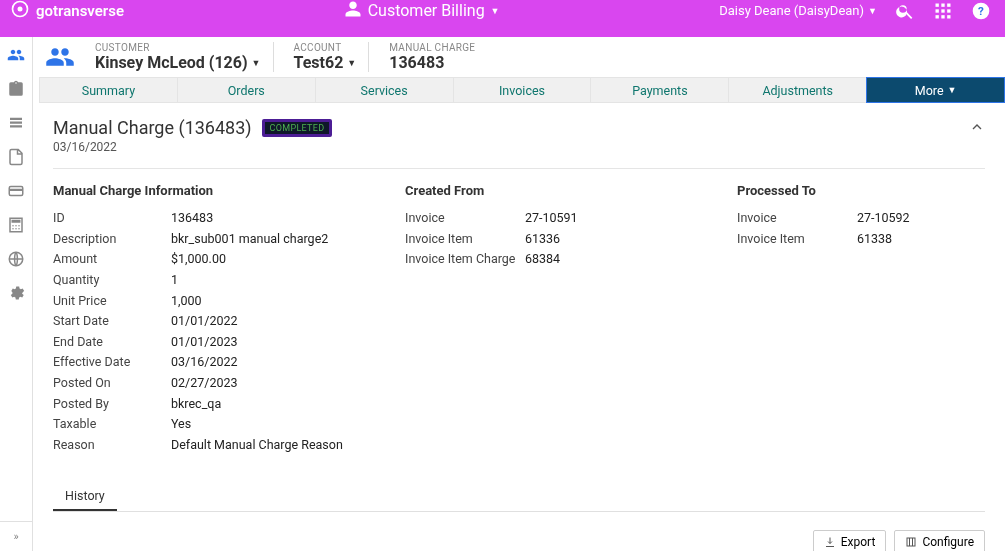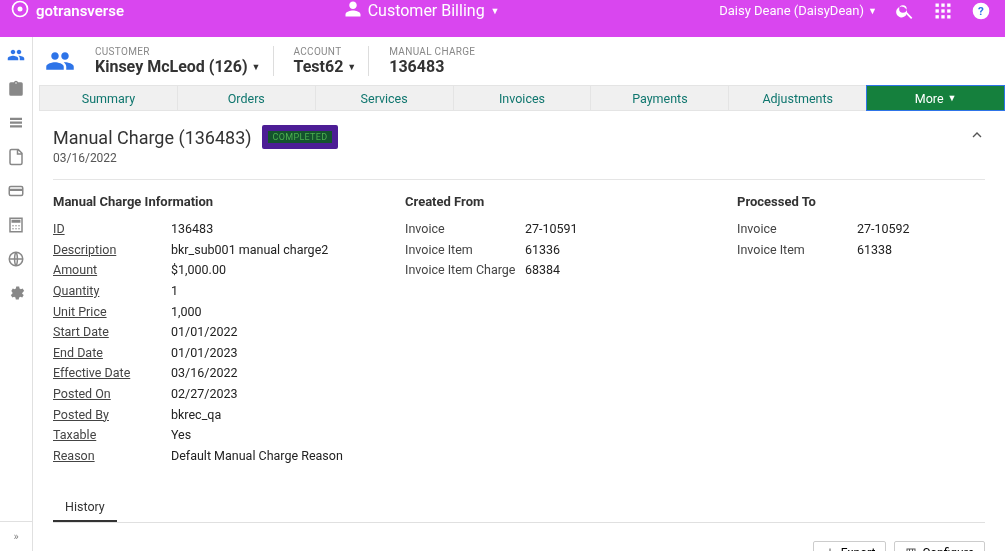--- a/index.html
+++ b/index.html
@@ -14,48 +14,48 @@
 .top-icon svg { fill:#fff; }
 .caret { font-size:9px; }
 .shell { display:flex; height:calc(100% - 37px); }
 .leftnav { width:33px; border-right:1px solid #e0e0e0; display:flex; flex-direction:column; align-items:center; padding-top:8px; gap:14px; }
 .leftnav .nav-item { width:20px; height:20px; display:flex; align-items:center; justify-content:center; cursor:pointer; color:#888; }
 .leftnav .nav-item.active { color:#2e74e8; }
 .leftnav svg { width:18px; height:18px; fill:currentColor; }
 .leftnav .spacer { flex:1; }
 .leftnav .collapse-btn { height:30px; width:100%; border-top:1px solid #e0e0e0; display:flex; align-items:center; justify-content:center; cursor:pointer; color:#888; font-size:11px; }
 .main { flex:1; display:flex; flex-direction:column; overflow:hidden; }
-.breadcrumb-row { height:48px; display:flex; align-items:center; padding:8px 10px; gap:8px; }
+.breadcrumb-row { height:40px; display:flex; align-items:center; padding:8px 10px; gap:8px; }
 .bc-item { border-right:1px solid #ddd; padding:0 12px; }
 .bc-item:last-child { border-right:none;text-align:right; }
 .bc-label { font-size:10px; color:#888; letter-spacing:.3px; }
 .bc-value { font-size:16px; font-weight:700; display:flex; align-items:center; gap:4px; }
 .bc-value .caret { color:#333; }
 .bc-customer-icon { width:30px; height:30px; color:#2e74e8; display:flex; align-items:center; justify-content:center; margin-left:2px; }
 .bc-customer-icon svg { width:30px; height:30px; fill:currentColor; }
 .tabs { display:flex; height:26px; margin:0 0 2px 6px; }
 .tab { flex:1; background:#f0f0f0; border:1px solid #e4e4e4; border-right:none; display:flex; align-items:center; justify-content:center; font-size:12.5px; color:#0f766e; cursor:pointer; gap:4px; }
 .tab:last-child { border-right:1px solid #2e74e8; }
-.tab.more { background:#15803d; color:#fff; border-color:#2e74e8; }
+.tab.more { background:#0c4a6e; color:#fff; border-color:#2e74e8; }
 .content { flex:1; overflow:auto; padding:10px 20px 0 20px; position:relative; }
 .section-head { display:flex; align-items:center; gap:10px; margin-top:2px; }
 .section-title { font-size:18px; }
-.badge { border:6px solid #4c1d95; color:#4caf50; font-size:9px; padding:1px 5px; border-radius:2px; background:#14532d; letter-spacing:.3px; }
+.badge { border:3px solid #4c1d95; color:#4caf50; font-size:9px; padding:1px 5px; border-radius:2px; background:#0f172a; letter-spacing:.3px; }
 .section-date { font-size:12px; color:#555; margin-top:2px; }
 .chev-up { position:absolute; right:20px; top:14px; cursor:pointer; color:#555; }
 .divider { border-top:1px solid #e5e5e5; margin:14px 0 14px 0; }
 .info-grid { display:flex; gap:32px; }
 .info-col { }
 .info-col h4 { font-size:13px; font-weight:700; margin-bottom:10px; }
 .kv { display:flex; font-size:12.5px; line-height:1.65; }
 .kv .k { width:120px; color:#444; }
 .kv .v { color:#222; }
 .link { color:#2e74e8; cursor:pointer; }
 .col1 { width:320px; }
-.col1 .kv .k { width:118px;text-decoration:underline; }
+.col1 .kv .k { width:118px; }
 .col2 { width:300px; }
 .col2 .kv .k { width:120px; }
 .col3 { }
 .col3 .kv .k { width:120px; }
 .history-wrap { margin-top:24px; }
 .history-tabs { border-bottom:1px solid #e0e0e0; display:flex; }
 .history-tab { padding:8px 12px 6px; font-size:12.5px; border-bottom:2px solid #333; }
 .history-actions { display:flex; justify-content:flex-end; gap:8px; margin-top:18px; margin-bottom:6px; }
 .btn { border:1px solid #ccc; background:#fff; padding:4px 10px; font-size:12px; border-radius:2px; cursor:pointer; display:flex; align-items:center; gap:5px; }
 .btn svg { width:12px; height:12px; stroke:#555; fill:none; }

